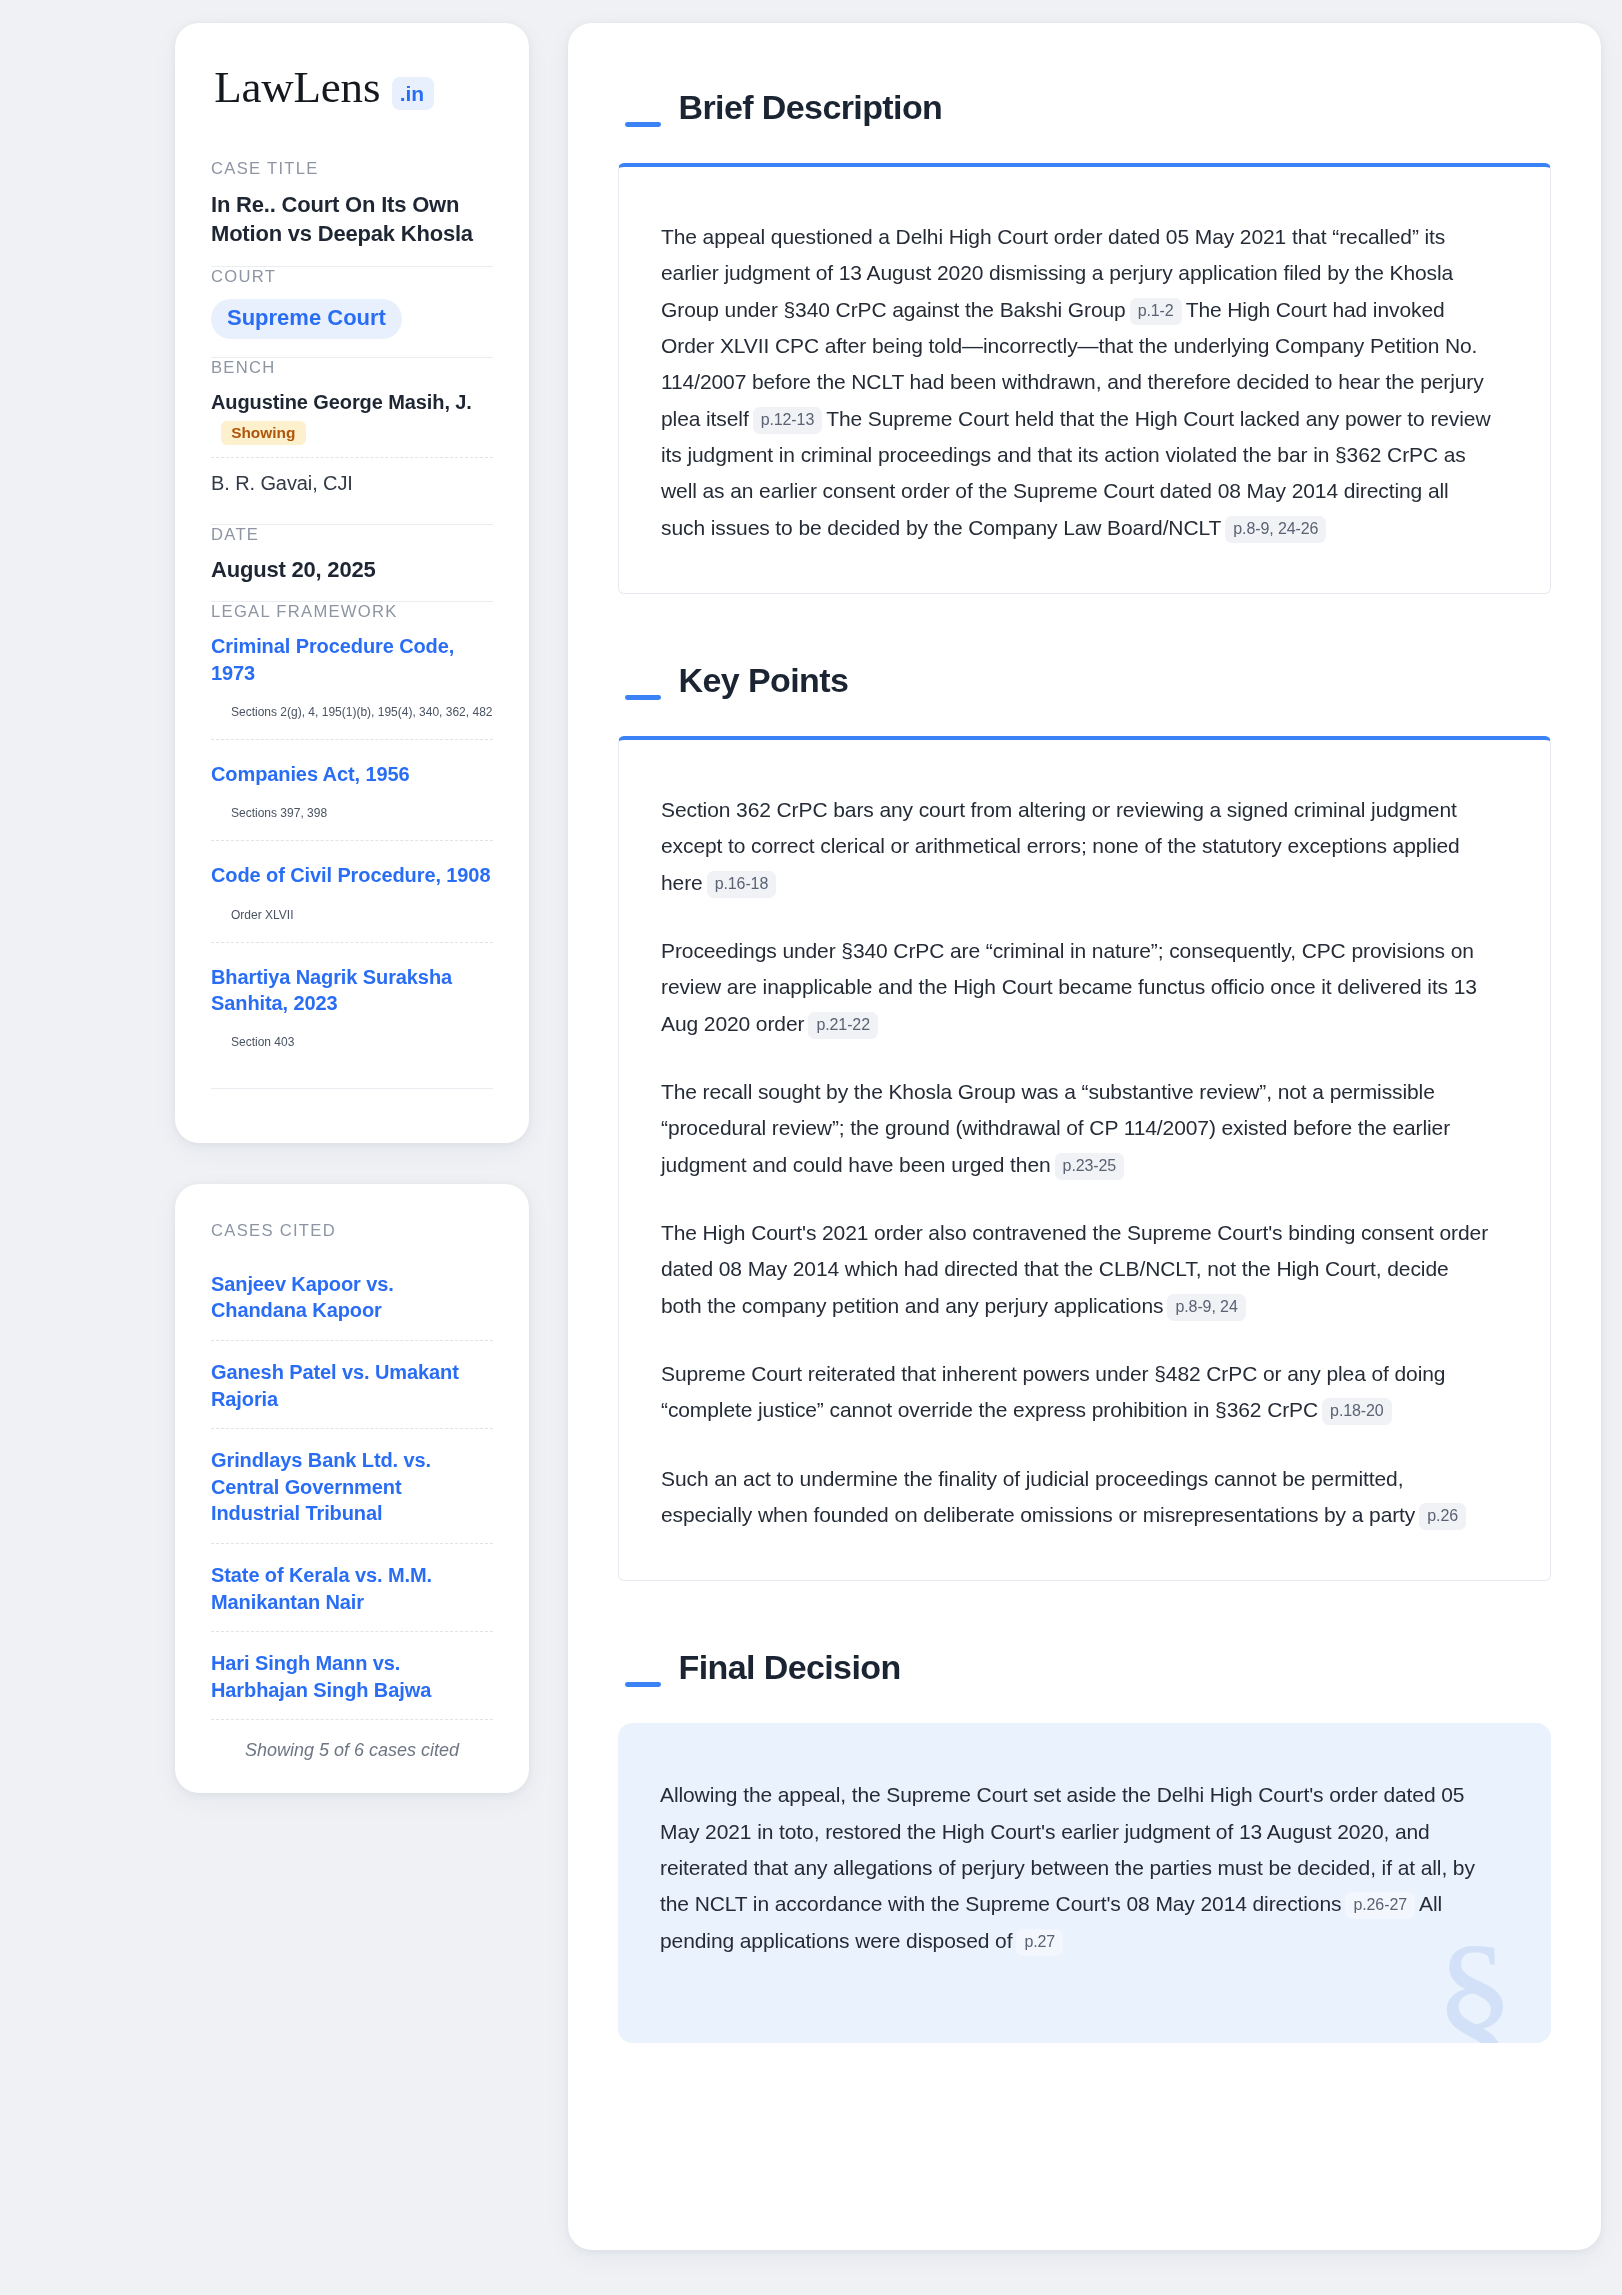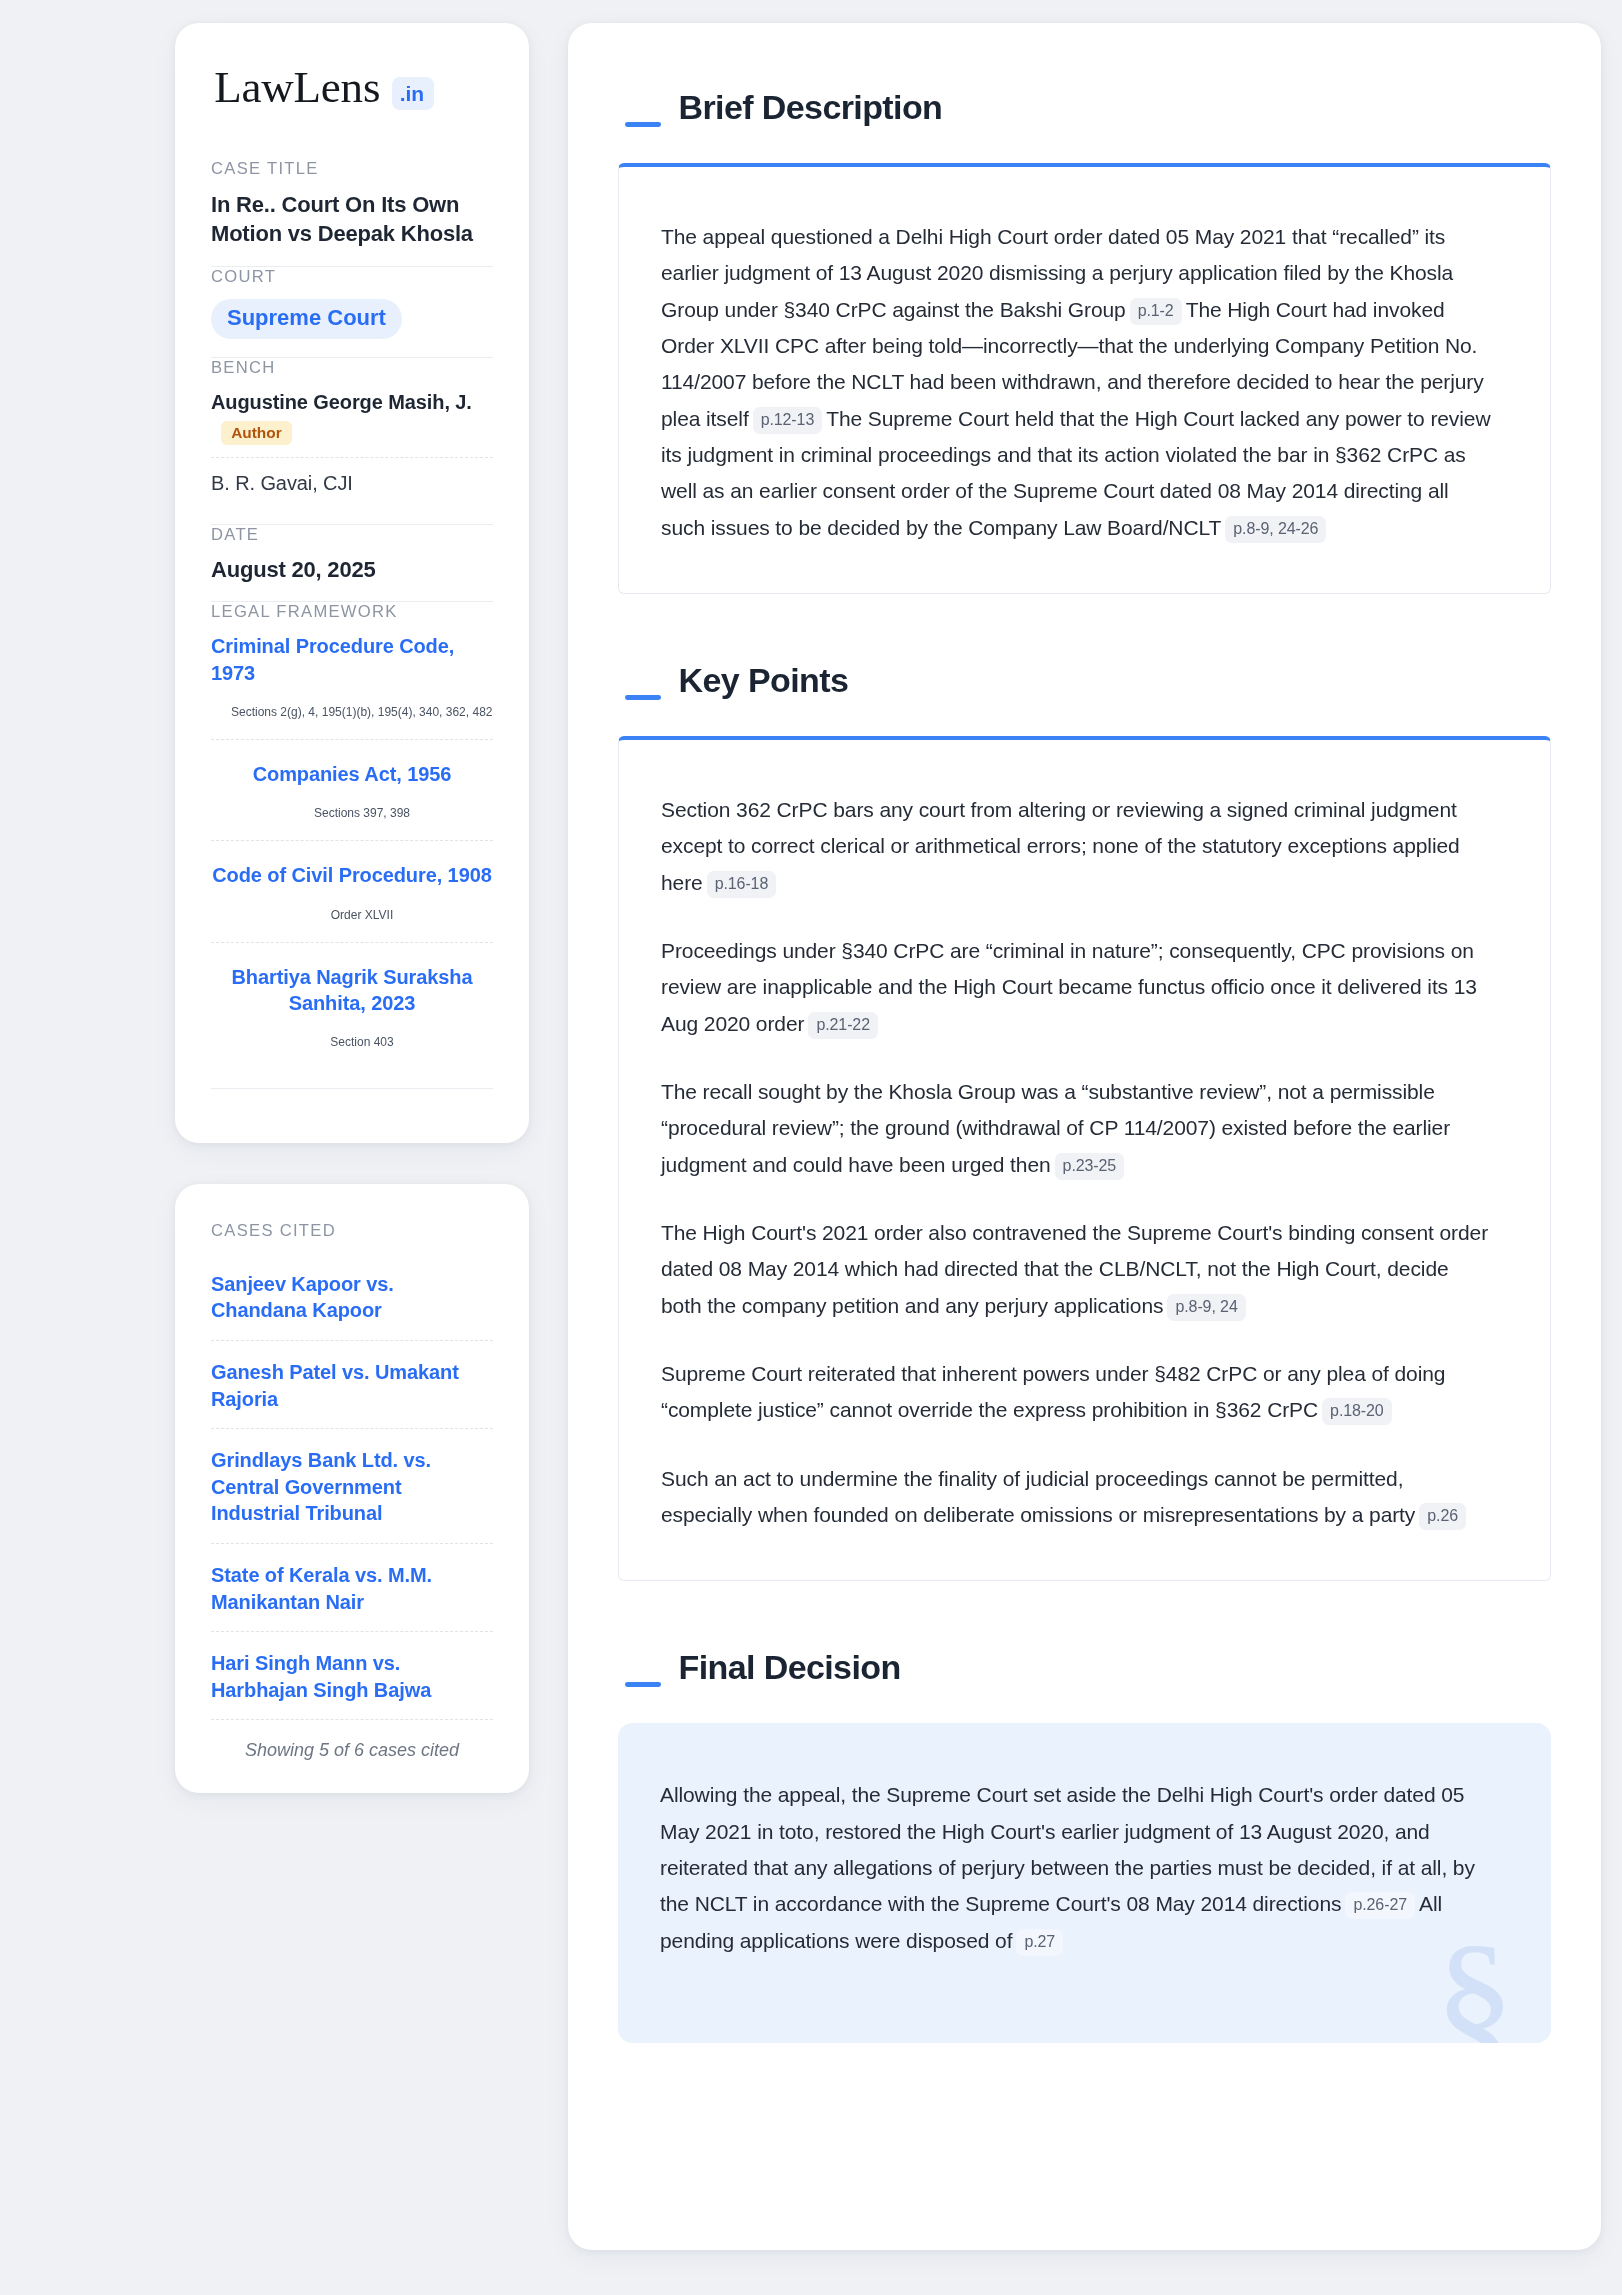--- a/index.html
+++ b/index.html
@@ -125,21 +125,20 @@
     font-weight: bold;
     color: #1e2633;
     letter-spacing: -0.2px;
   }
 
   .stat-group { padding-bottom: 13px; }
   .stat-group + .stat-group {
     border-top: 0.8px dashed #dfe3ea;
     margin-top: 4.9px;
     padding-top: 21px;
-    text-align: center;
   }
   .stat-name {
     font-size: 20px;
     font-weight: bold;
     color: #2a6df5;
     line-height: 1.32;
     letter-spacing: -0.1px;
   }
   .stat-sections {
     font-size: 12px;
@@ -280,21 +279,21 @@
 
       <div class="meta-block">
         <div class="meta-label">COURT</div>
         <span class="court-pill">Supreme Court</span>
       </div>
 
       <div class="meta-block">
         <div class="meta-label">BENCH</div>
         <div class="judge">
           <span class="judge-name">Augustine George Masih, J.</span>
-          <span class="author-badge">Author</span>
+          <span class="author-badge">Showing</span>
         </div>
         <div class="judge plain">
           <span class="judge-name">B. R. Gavai, CJI</span>
         </div>
       </div>
 
       <div class="meta-block">
         <div class="meta-label">DATE</div>
         <div class="date-value">August 20, 2025</div>
       </div>

